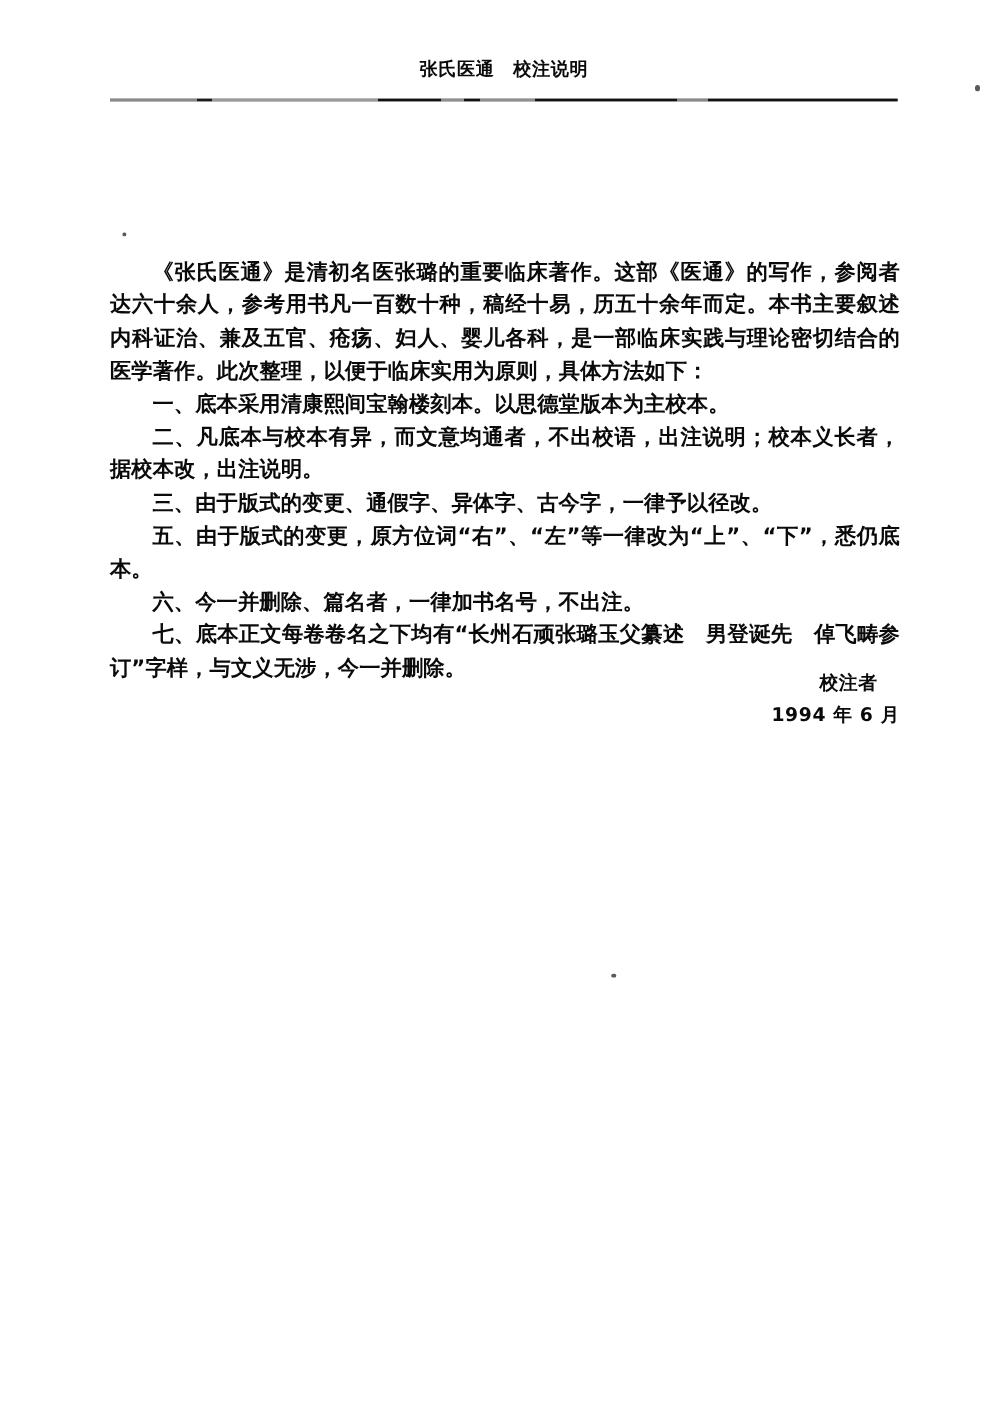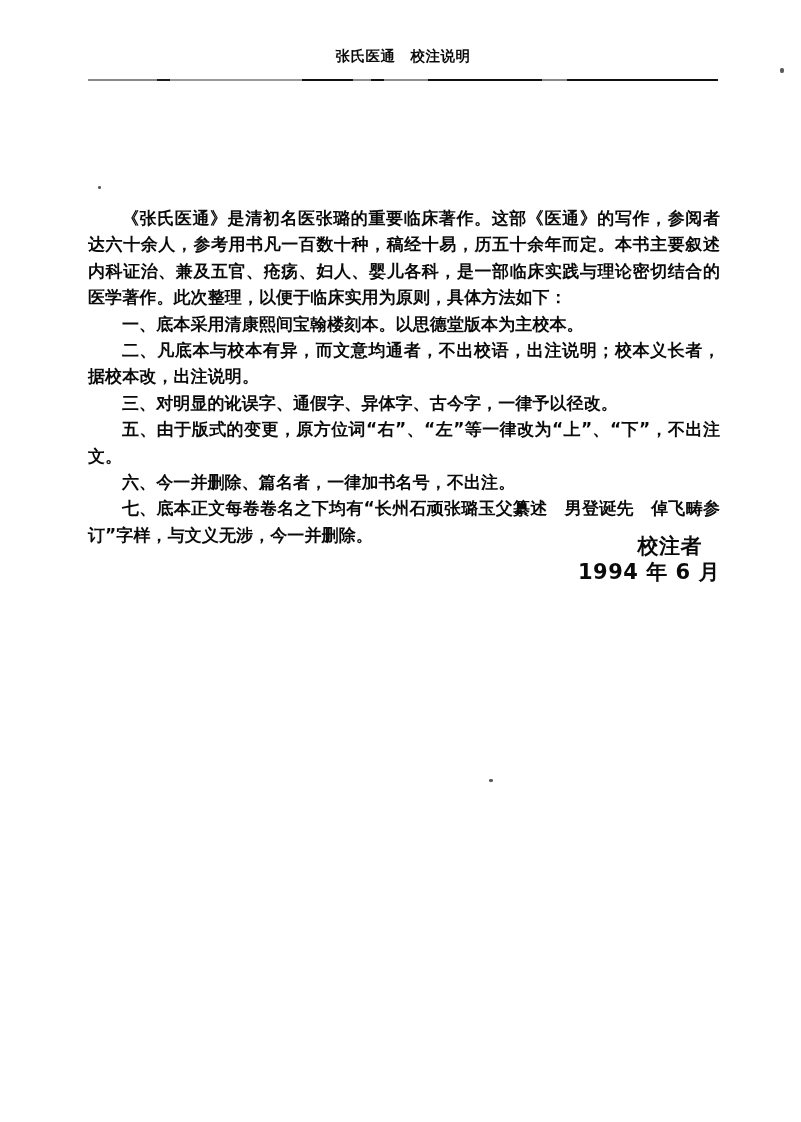--- a/index.html
+++ b/index.html
@@ -94,21 +94,21 @@
     text-indent: 2em;
   }
 
   
   .signature {
     position: absolute;
     left: 430px;
     top: 533px;
     width: 290px;
     text-align: right;
-    font-size: 21px;
+    font-size: 15px;
     line-height: 26.4px;
     font-weight: 600;
   }
   .sign-name {
     padding-right: 18px;
     letter-spacing: 0.5px;
   }
   .sign-date {
     letter-spacing: 0.5px;
   }
@@ -143,22 +143,22 @@
 
   <div class="running-head">张氏医通　校注说明</div>
 
   <div class="head-rule"></div>
 
 
   <div class="body-block">
     <p class="para indent">《张氏医通》是清初名医张璐的重要临床著作。这部《医通》的写作，参阅者达六十余人，参考用书凡一百数十种，稿经十易，历五十余年而定。本书主要叙述内科证治、兼及五官、疮疡、妇人、婴儿各科，是一部临床实践与理论密切结合的医学著作。此次整理，以便于临床实用为原则，具体方法如下：</p>
     <p class="para indent">一、底本采用清康熙间宝翰楼刻本。以思德堂版本为主校本。</p>
     <p class="para indent">二、凡底本与校本有异，而文意均通者，不出校语，出注说明；校本义长者，据校本改，出注说明。</p>
-    <p class="para indent">三、对明显的讹误字、通假字、异体字、古今字，一律予以径改。</p>
-    <p class="para indent">五、由于版式的变更，原方位词“右”、“左”等一律改为“上”、“下”，不出注文。</p>
+    <p class="para indent">三、由于版式的变更、通假字、异体字、古今字，一律予以径改。</p>
+    <p class="para indent">五、由于版式的变更，原方位词“右”、“左”等一律改为“上”、“下”，悉仍底本。</p>
     <p class="para indent">六、今一并删除、篇名者，一律加书名号，不出注。</p>
     <p class="para indent">七、底本正文每卷卷名之下均有“长州石顽张璐玉父纂述　男登诞先　倬飞畴参订”字样，与文义无涉，今一并删除。</p>
   </div>
 
   <div class="signature">
     <div class="sign-name">校注者</div>
     <div class="sign-date">1994 年 6 月</div>
   </div>
 
   <div class="speck" style="left:98px; top:186px; width:3px; height:3px;"></div>

